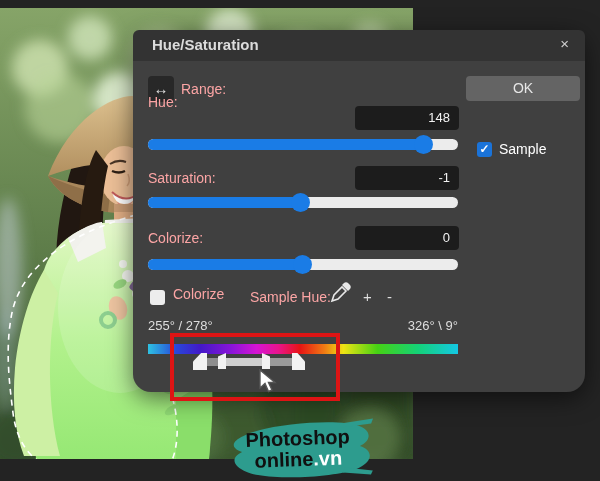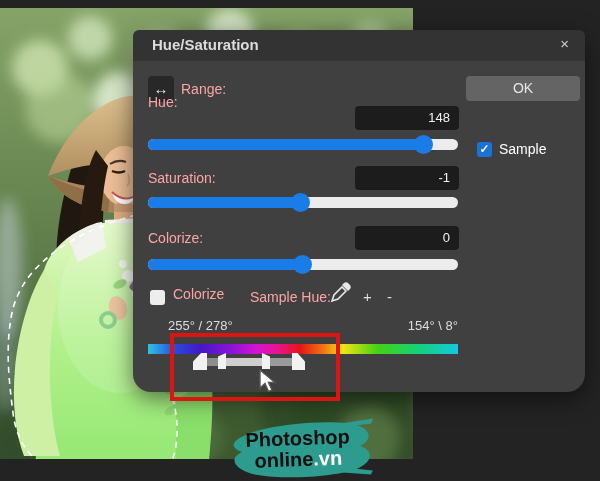--- a/index.html
+++ b/index.html
@@ -223,22 +223,22 @@
     <div class="lbl" style="left:117px;top:259px;">Sample Hue:</div>
     <div class="dropper">
       <svg width="22" height="22" viewBox="0 0 22 22">
         <path d="M2,20 L4,14 L12,6 L16,10 L8,18 Z" fill="none" stroke="#e8e8e8" stroke-width="1.6"></path>
         <path d="M12,4 L18,10 L20,8 C21,7 21,5 20,4 L18,2 C17,1 15,1 14,2 Z" fill="#e8e8e8"></path>
       </svg>
     </div>
     <div class="pm" style="left:230px;top:258px;">+</div>
     <div class="pm" style="left:254px;top:258px;">-</div>
 
-    <div class="deg" style="left:15px;top:288px;margin-left:20px;">255° / 278°</div>
-    <div class="deg" style="right:127px;top:288px;">154° \ 8°</div>
+    <div class="deg" style="left:15px;top:288px;">255° / 278°</div>
+    <div class="deg" style="right:127px;top:288px;">326° \ 9°</div>
 
     <div class="spectrum"></div>
     <div class="hrange">
       <div class="hbar" style="left:59px;width:11px;background:#8e8e8e;"></div>
       <div class="hbar" style="left:78px;width:36px;background:#cfcfcf;"></div>
       <div class="hbar" style="left:122px;width:22px;background:#9a9a9a;"></div>
       <div class="handle h-outer-l"></div>
       <div class="handle h-inner-l"></div>
       <div class="handle h-inner-r"></div>
       <div class="handle h-outer-r"></div>

